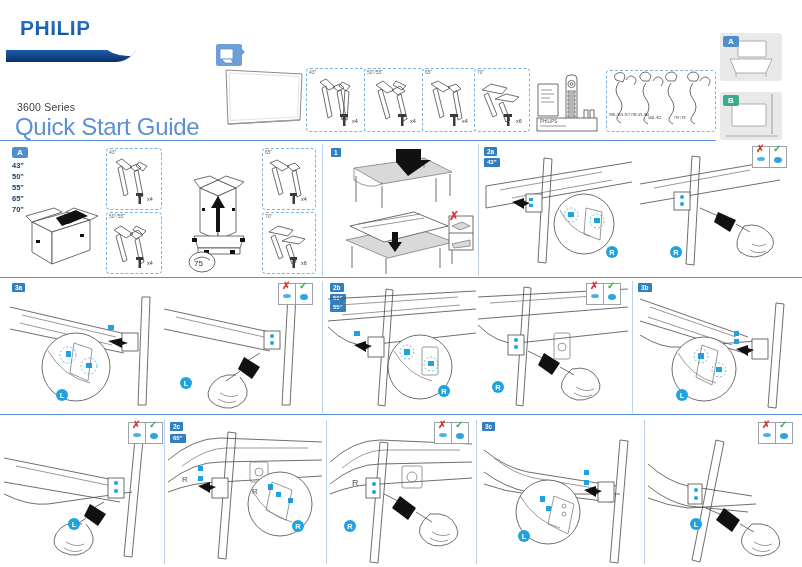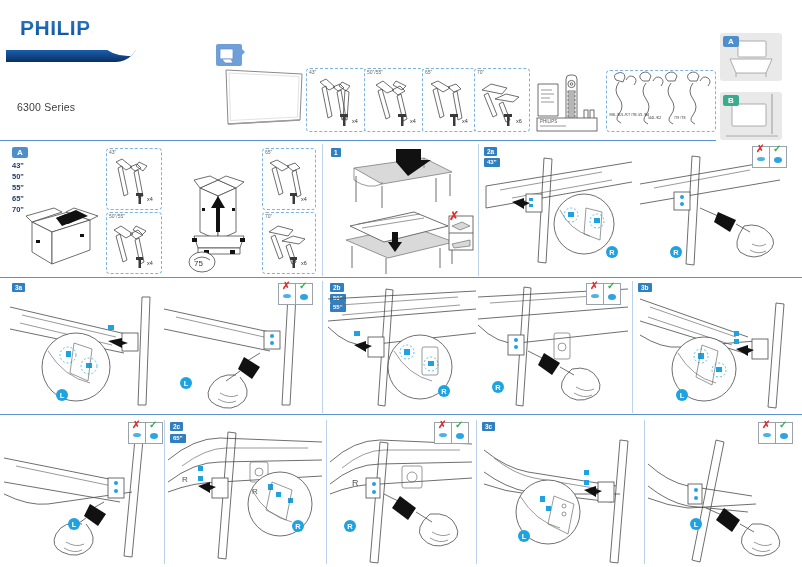--- a/index.html
+++ b/index.html
@@ -131,21 +131,22 @@
 
 <div class="page">
 
   <div class="philips-logo">
     <div class="logo-inner"></div>
     <div class="wordmark">PHILIPS</div>
     <div class="bluebar"></div>
     <div class="swoosh"></div>
   </div>
 
-  <div class="series">6300 Series</div>
+  <div class="series">3600 Series</div>
+  <div class="qsg-title">Quick Start Guide</div>
 
   <div class="hand-icon">
     <svg width="30" height="26" viewBox="0 0 30 26">
       <rect x="0" y="0" width="26" height="22" rx="2" fill="#6f9fd8"></rect>
       <rect x="4" y="5" width="13" height="10" rx="1" fill="#ffffff" stroke="#5d8ec8" stroke-width=".7"></rect>
       <path d="M6 15 l3 4 h8 l-2 -4 z" fill="#ffffff" stroke="#5d8ec8" stroke-width=".7"></path>
       <path d="M17 6 l7 0 l0 -3 l5 5 l-5 5 l0 -3 l-7 0 z" fill="#6f9fd8"></path>
     </svg>
   </div>
 

